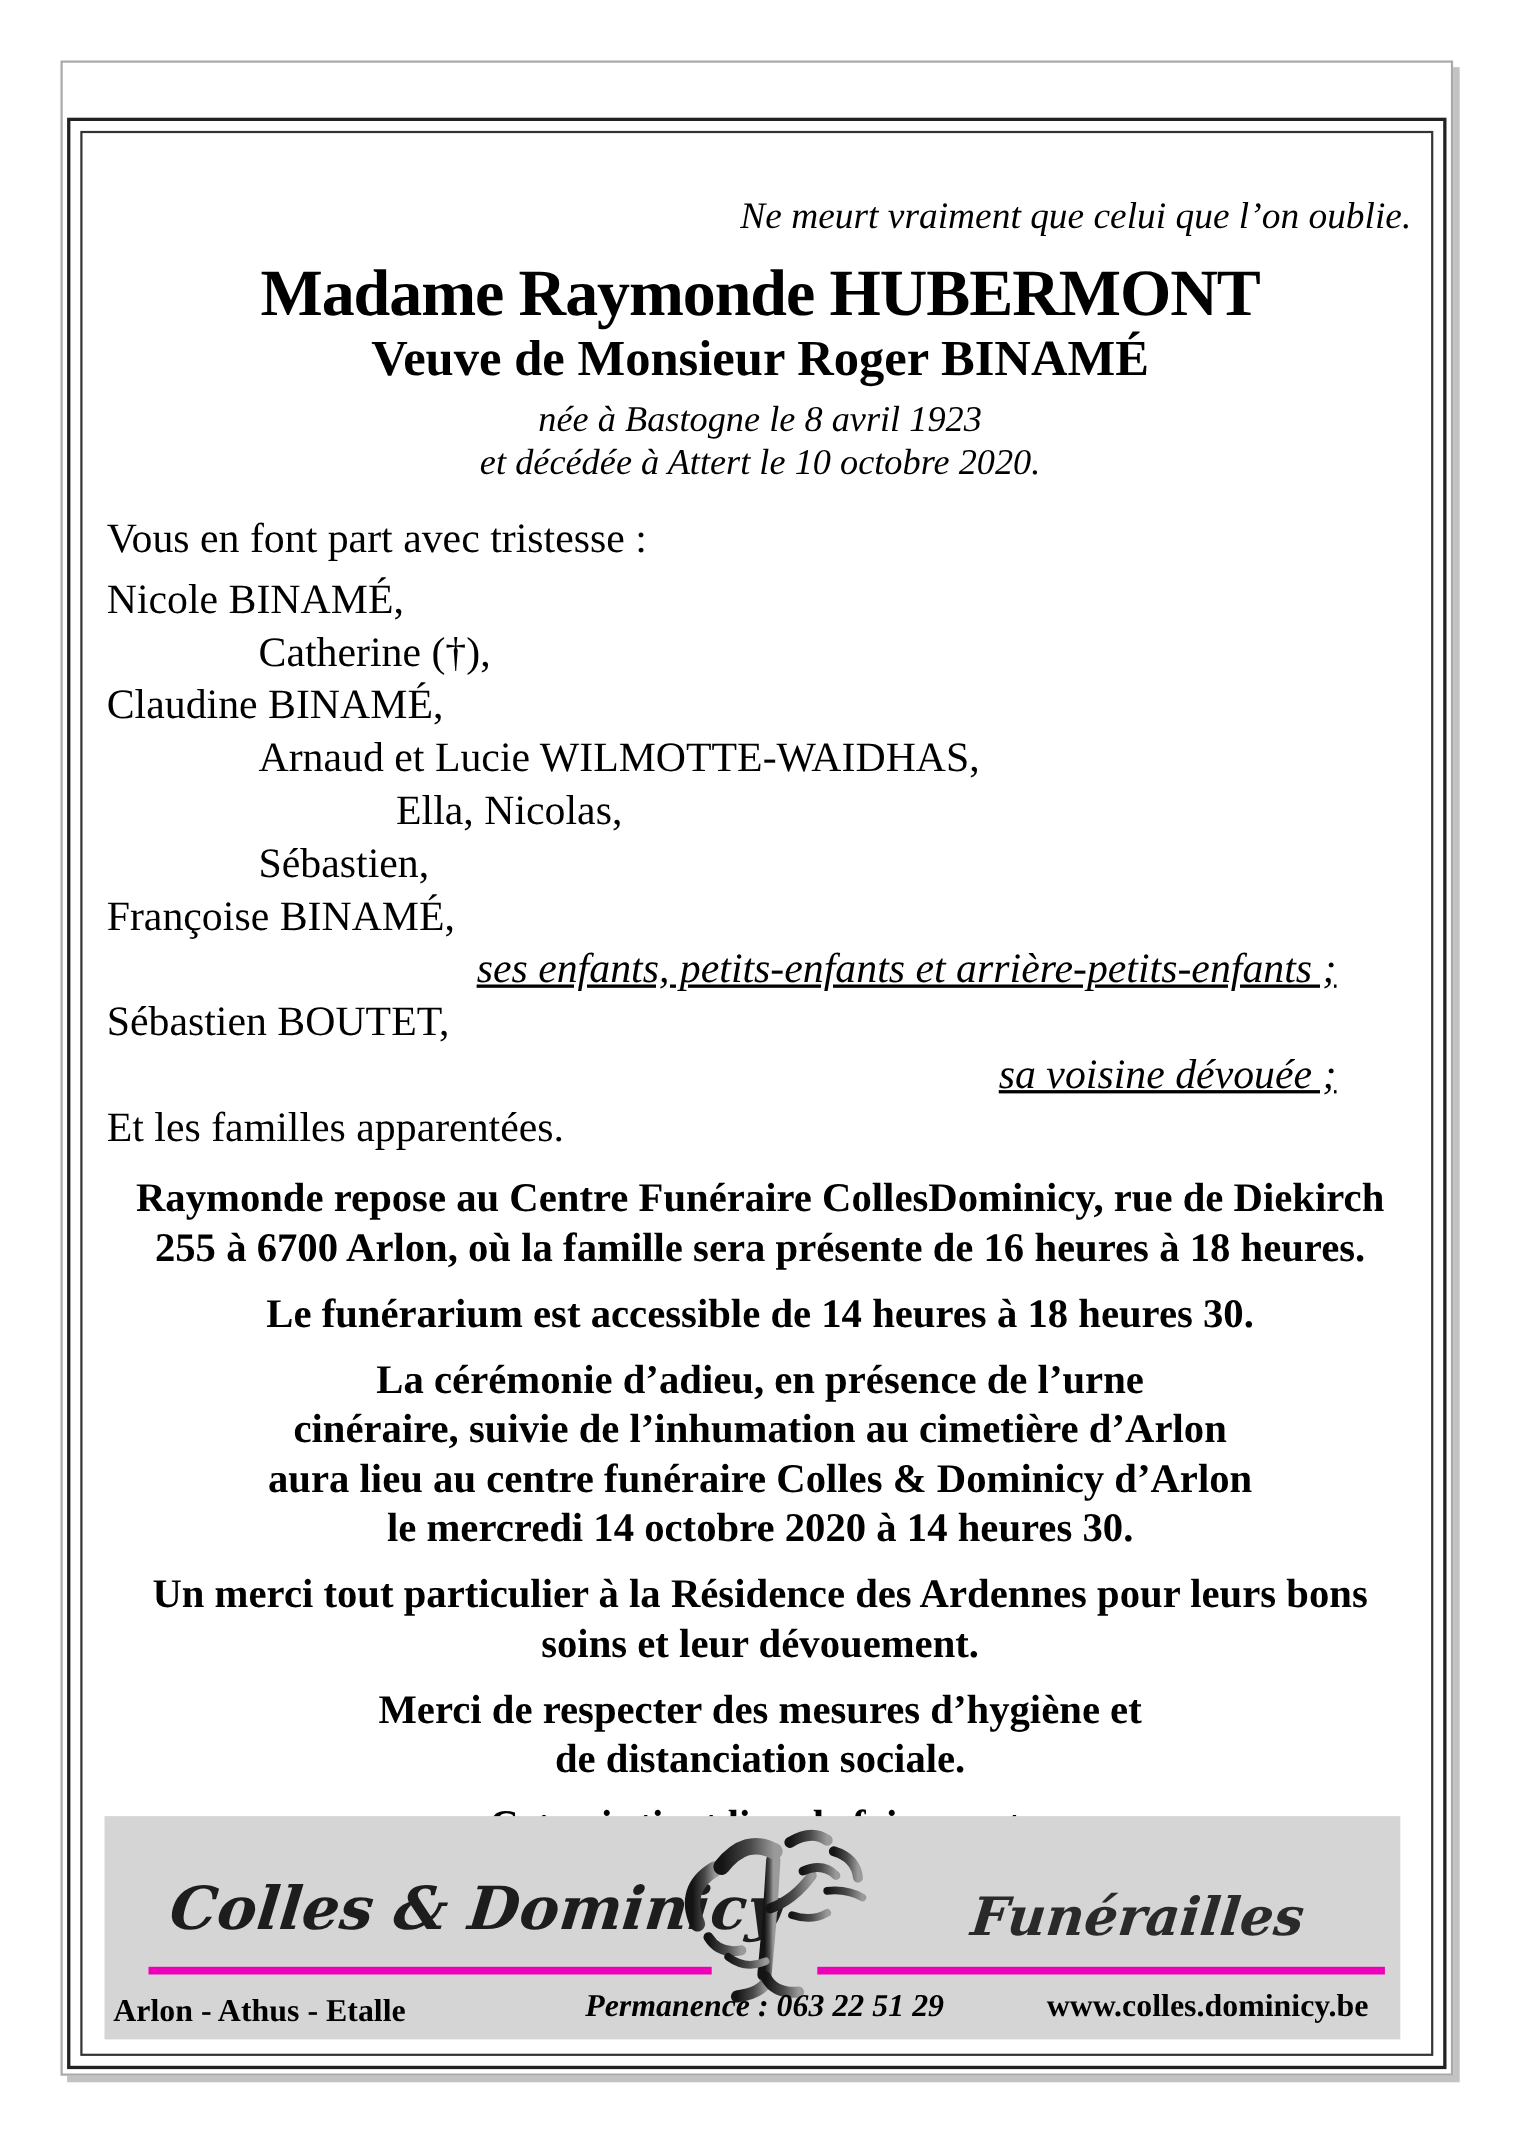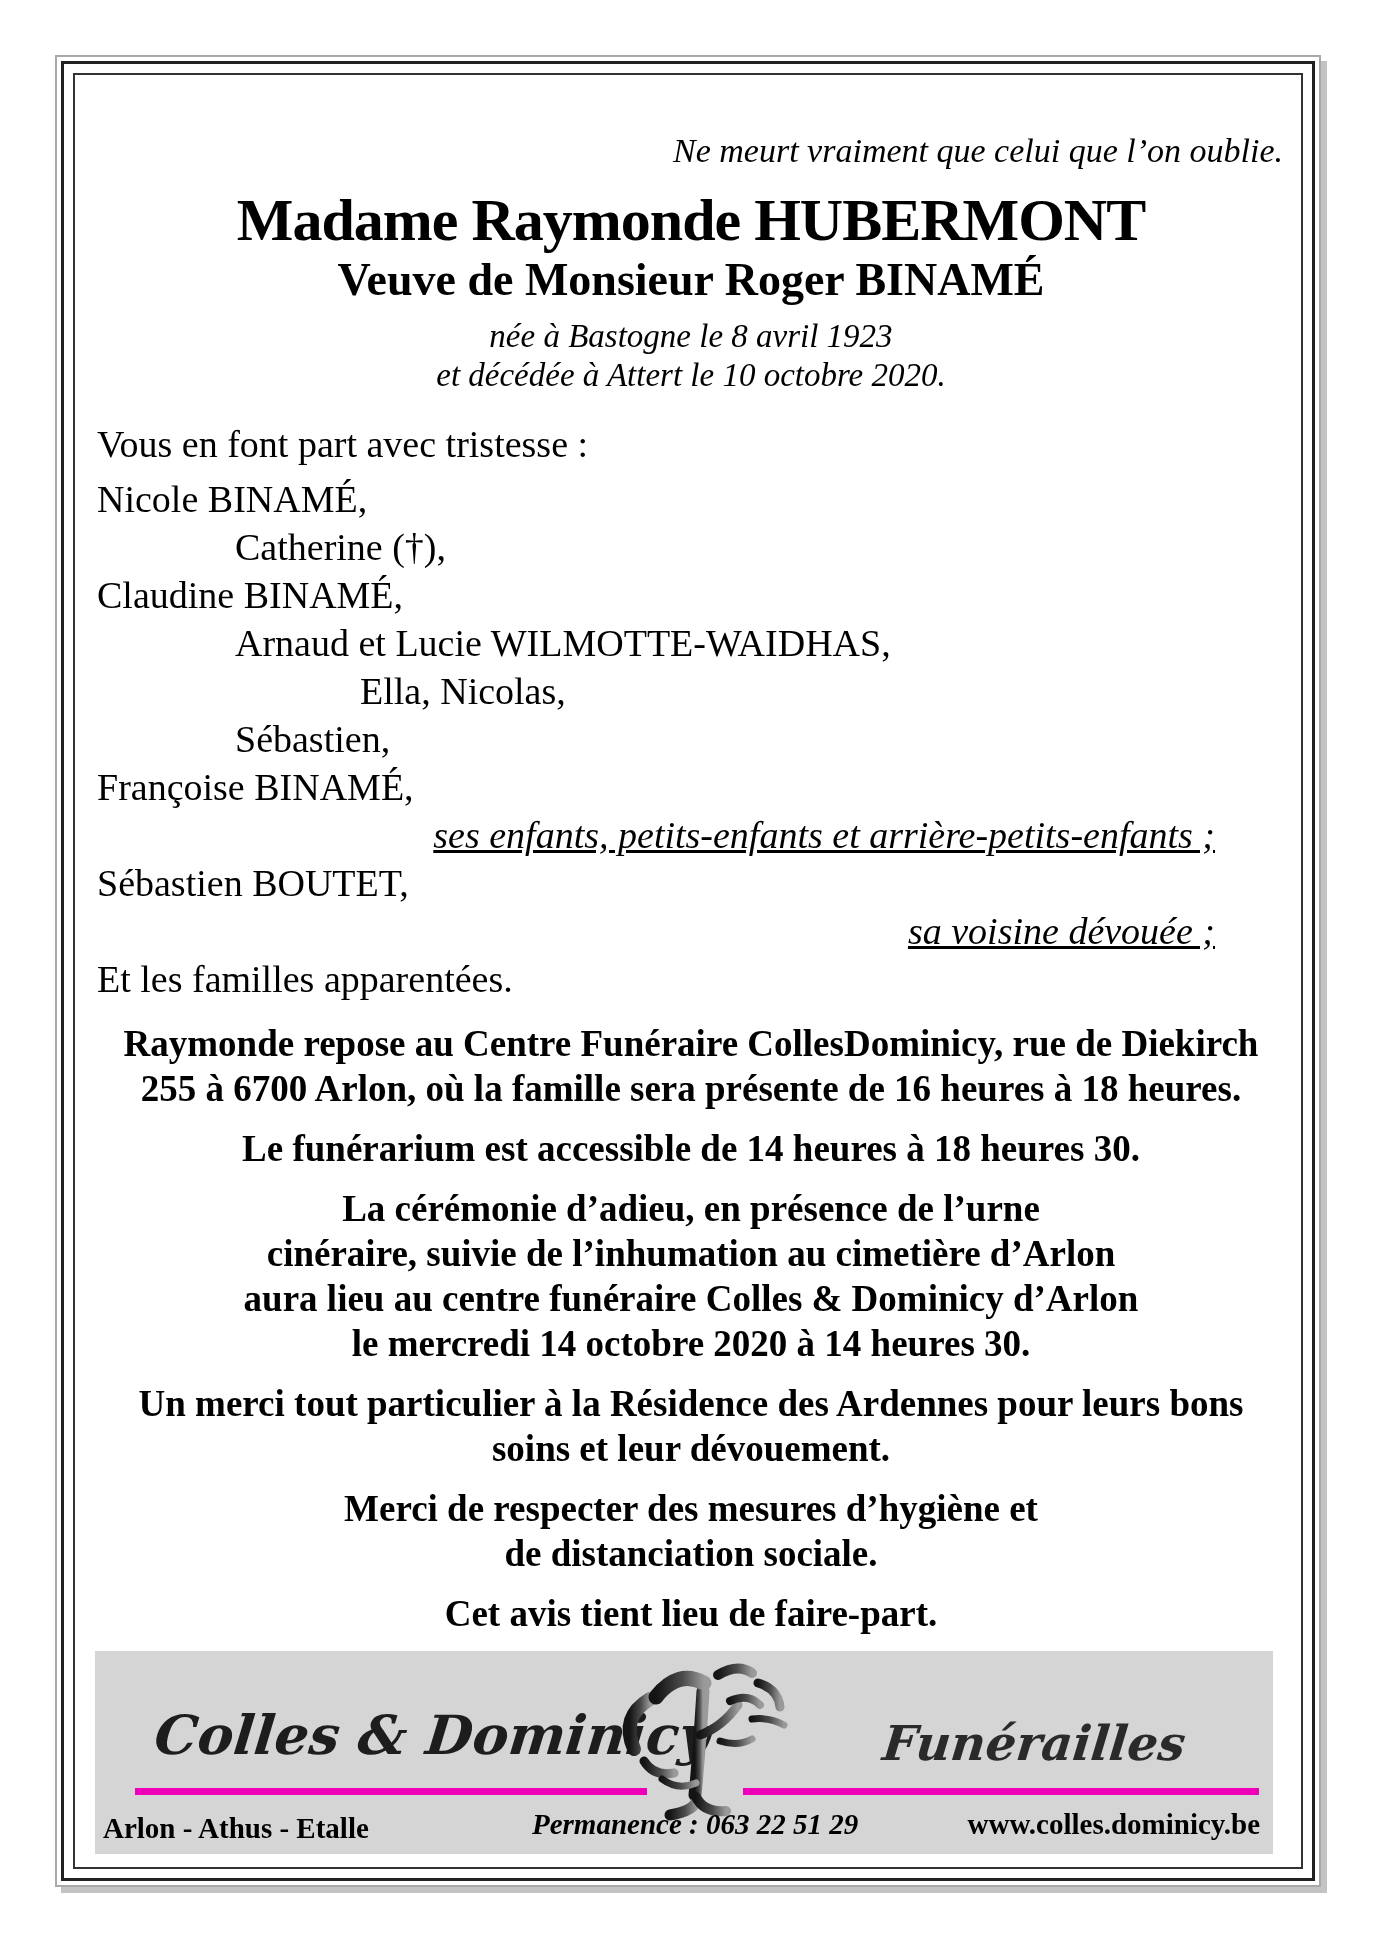--- a/index.html
+++ b/index.html
@@ -17,20 +17,21 @@
     position: absolute;
     left: 55px; top: 55px; right: 57px; bottom: 62px;
     border: 2px solid #a9a9a9;
     box-shadow: 6px 6px 0 0 #c3c3c3;
     background: #fff;
   }
   .frame-mid {
     position: absolute;
     inset: 4px;
     border: 3px solid #222;
+    margin-top: 46px;
   }
   .frame-inner {
     position: absolute;
     inset: 9px;
     border: 2px solid #333;
   }
   .content {
     position: absolute;
     inset: 0;
     padding: 58px 16px 0 22px;
@@ -130,21 +131,21 @@
   .accent-line.right { left: 648px; width: 516px; }
   .banner-bottom {
     position: absolute;
     left: 0; right: 0; top: 156px;
     font-size: 29px;
     line-height: 34px;
     font-weight: bold;
   }
   .loc   { position: absolute; left: 8px; top: 4px; }
   .phone { position: absolute; left: 437px; top: 0; font-style: italic; }
-  .web   { position: absolute; right: 13px; top: 0; }
+  .web   { position: absolute; right: 29px; top: 0; }
 </style>
 </head>
 <body>
 
 <div class="page">
   <div class="frame-outer">
     <div class="frame-mid">
       <div class="frame-inner">
         <div class="content">
 

